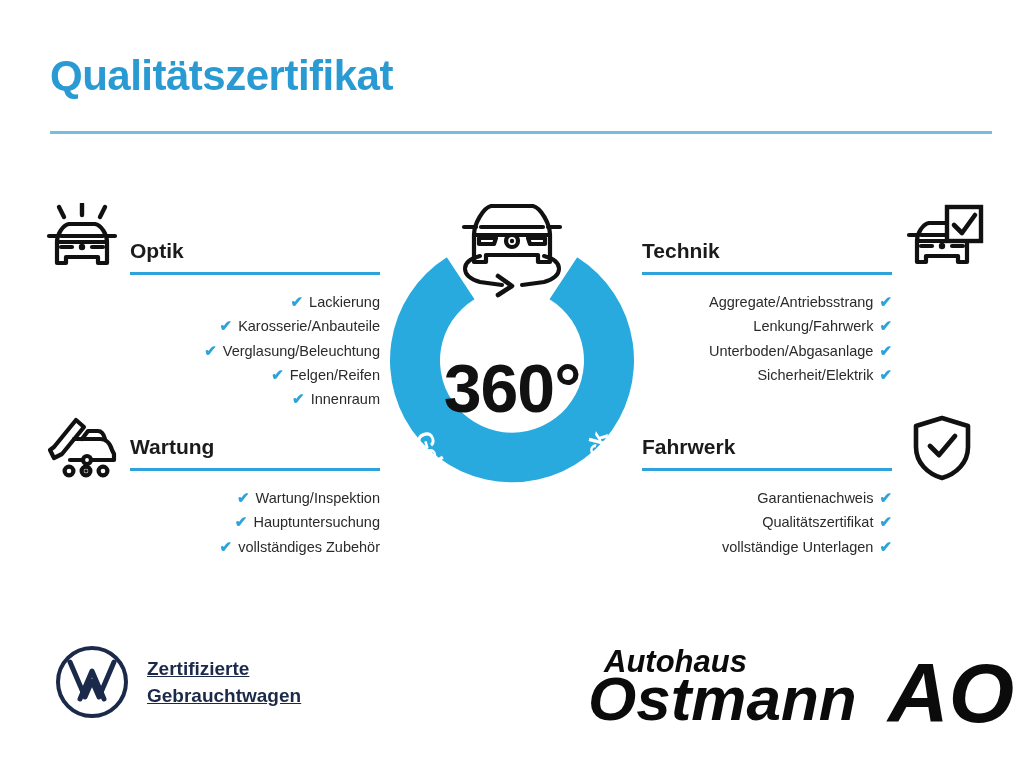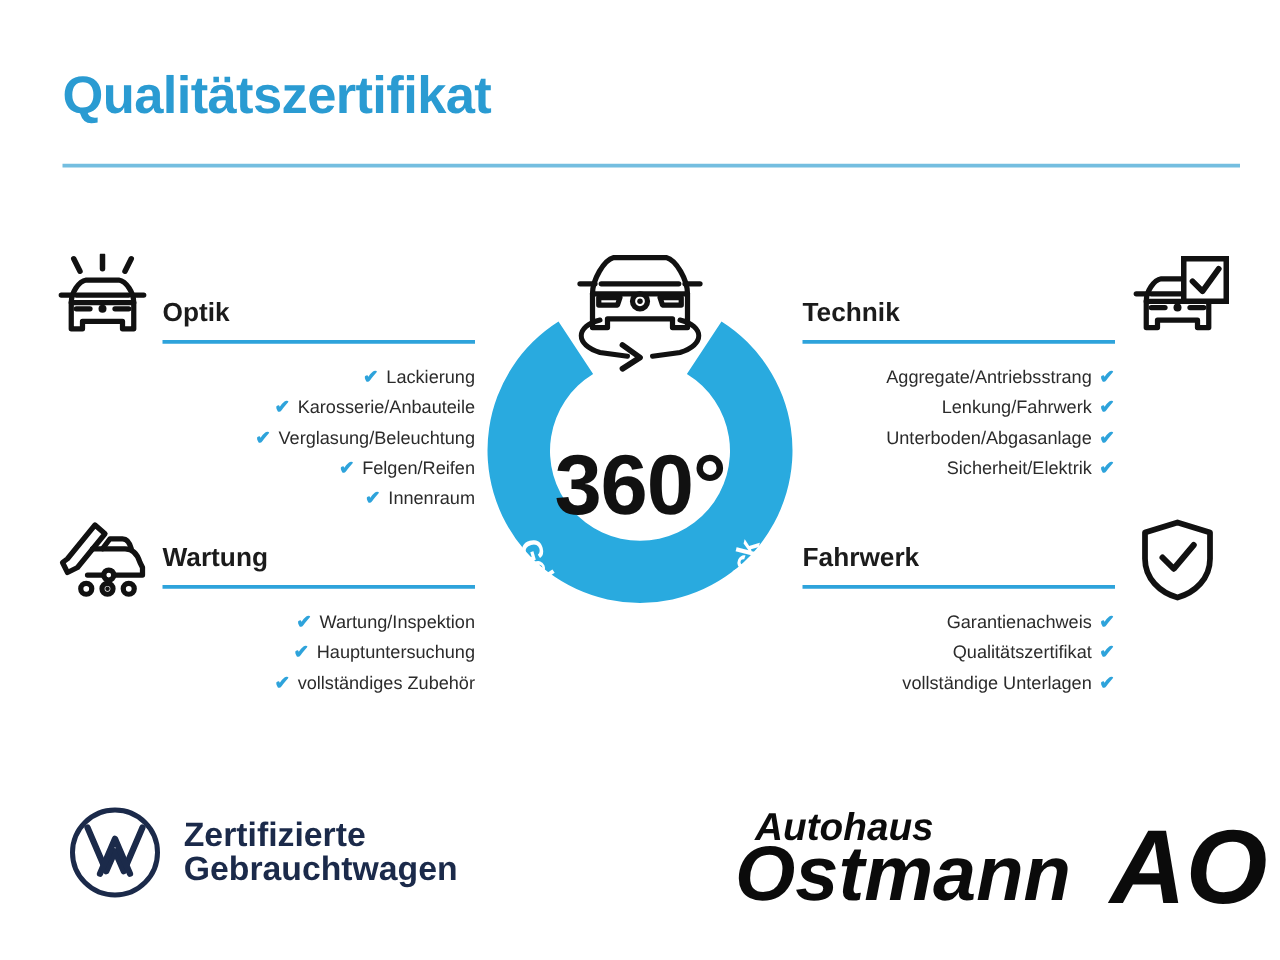--- a/index.html
+++ b/index.html
@@ -129,24 +129,25 @@
     position: absolute;
     left: 55px;
     top: 645px;
     display: flex;
     align-items: center;
   }
   #vw-logo { flex: 0 0 auto; }
   #vw-text {
     margin-left: 18px;
     color: #1B2A4A;
-    font-size: 27px;
+    font-size: 19px;
     font-weight: bold;
     line-height: 27px;
     white-space: nowrap;
+    text-decoration: underline;
   }
   #footer-dealer {
     position: absolute;
     left: 588px;
     top: 636px;
     width: 430px;
     height: 100px;
   }
 </style>
 </head>

